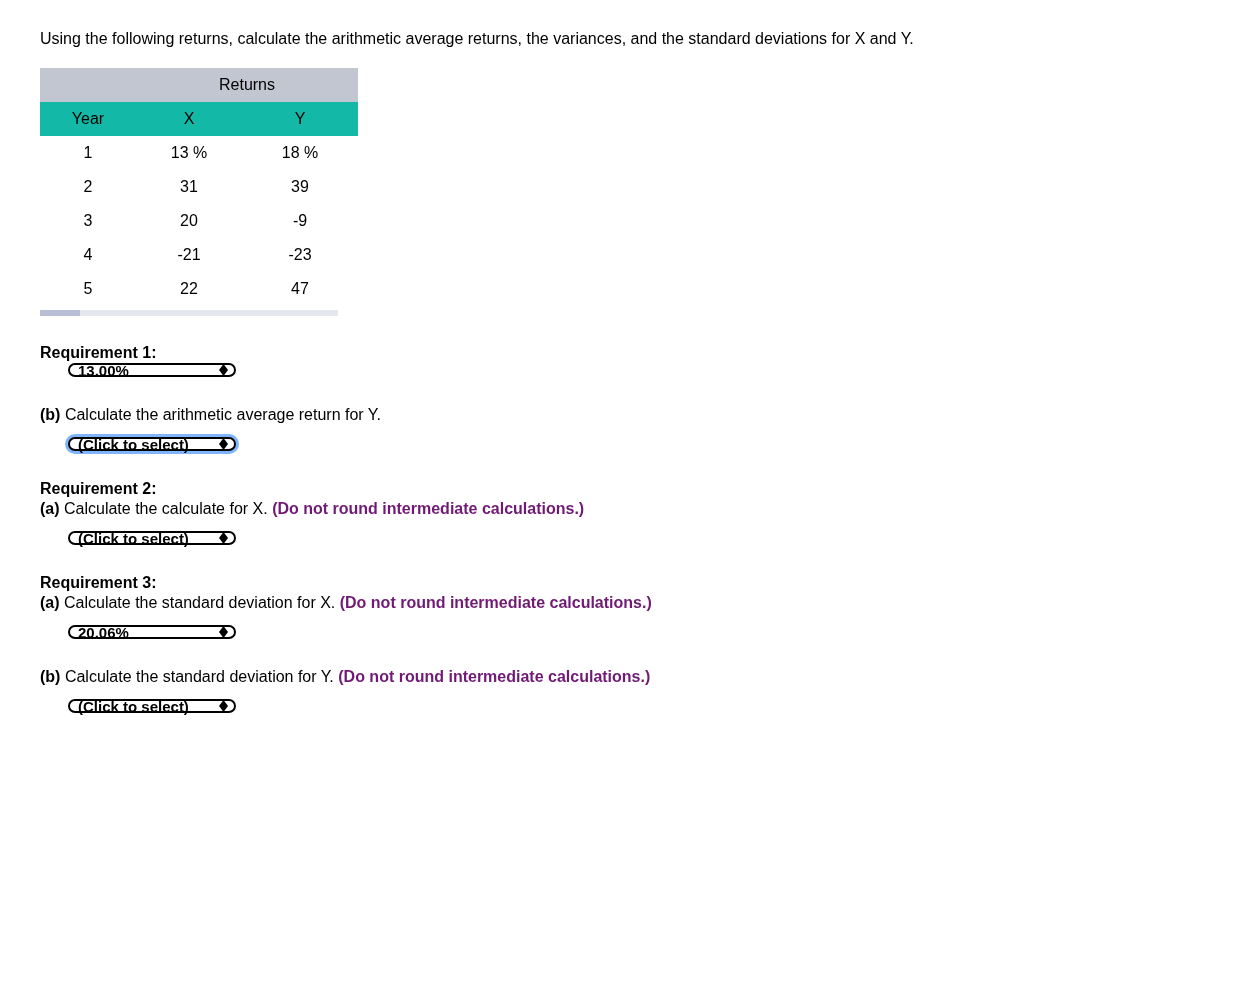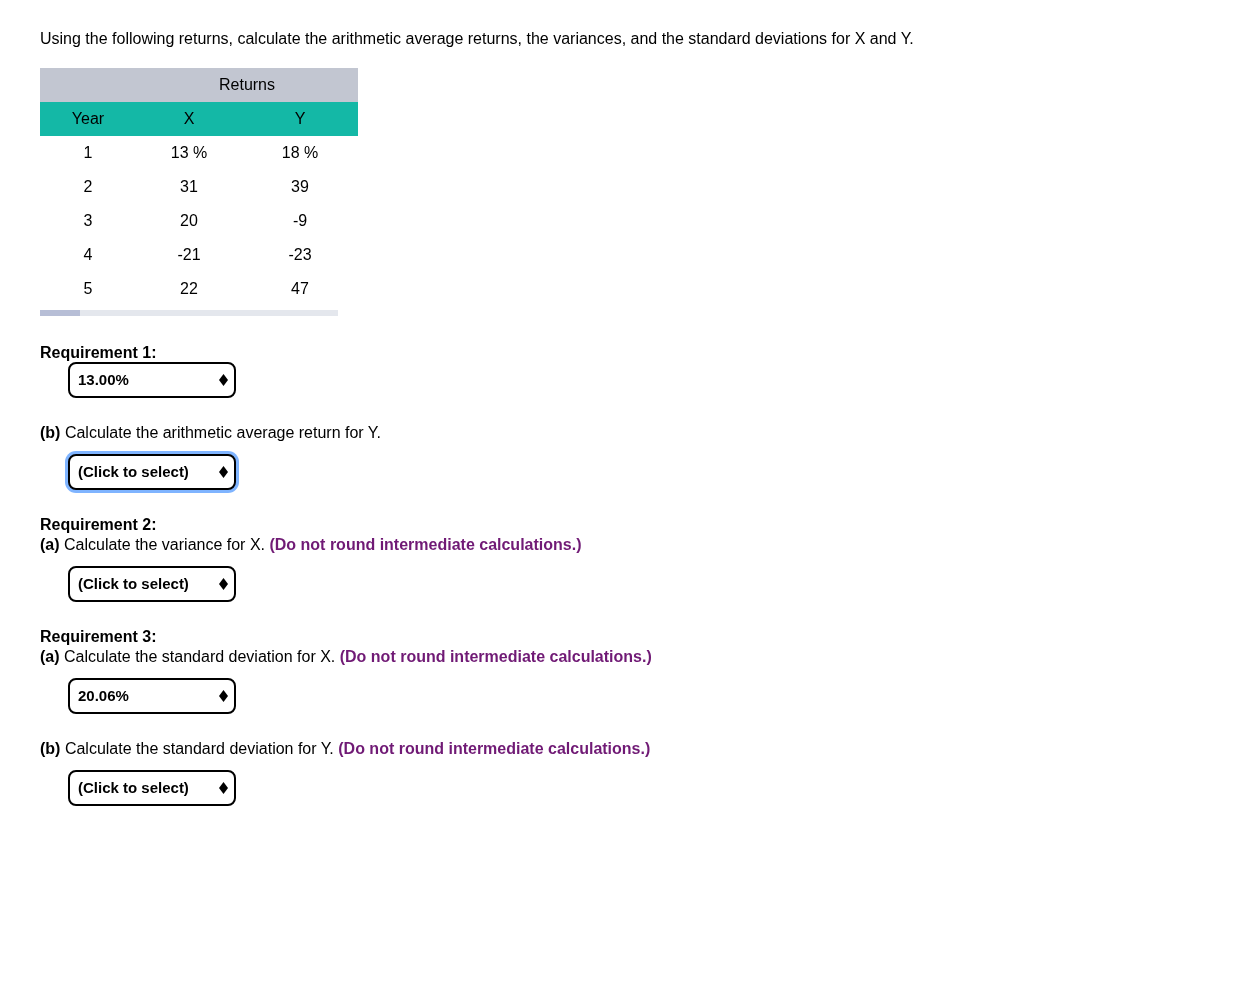--- a/index.html
+++ b/index.html
@@ -45,21 +45,21 @@
   .req-q { margin-bottom: 12px; margin-top: 2px; }
   .part-label { font-weight: bold; }
   .warn { color: #701a75; font-weight: bold; }
   .selector-wrap { margin: 0 0 26px 28px; }
   .selector {
     display: inline-flex;
     align-items: center;
     justify-content: space-between;
     border: 2px solid #000;
     border-radius: 8px;
-    height: 36px;
+    height: 14px;
     padding: 0 6px 0 8px;
     min-width: 168px;
     font-size: 15px;
     background: #fff;
     box-sizing: border-box;
   }
   .selector.focus {
     box-shadow: 0 0 0 3px #7fb4ff;
   }
   .selector .value { font-weight: bold; }
@@ -148,21 +148,21 @@
             <polygon points="0,0 9,0 4.5,6" fill="#000"></polygon>
           </svg>
       </span>
     </div>
   </div>
 </div>
 
 <div class="req-block">
   <div class="req-title">Requirement 2:</div>
   <div class="req-q">
-    <span class="part-label">(a)</span><span> Calculate the variance for X. </span><span class="warn">(Do not round intermediate calculations.)</span>
+    <span class="part-label">(a)</span><span> Calculate the calculate for X. </span><span class="warn">(Do not round intermediate calculations.)</span>
   </div>
   <div class="selector-wrap">
     <div class="selector">
       <span class="value placeholder">(Click to select)</span>
       <span class="stepper">
         <svg width="9" height="6">
             <polygon points="4.5,0 9,6 0,6" fill="#000"></polygon>
           </svg>
         <svg width="9" height="6">
             <polygon points="0,0 9,0 4.5,6" fill="#000"></polygon>

